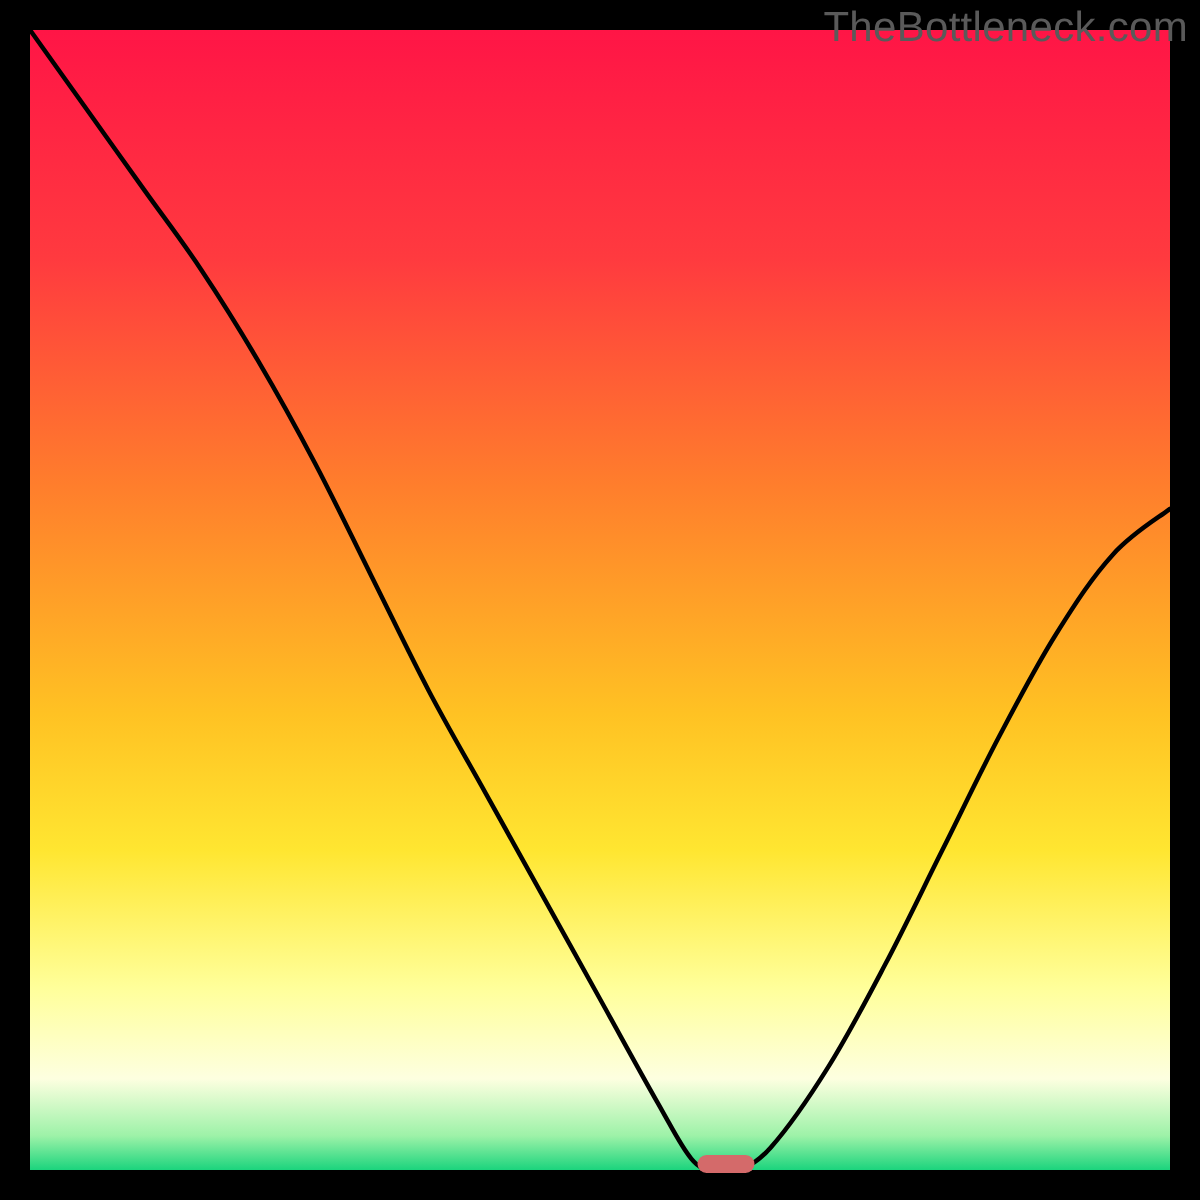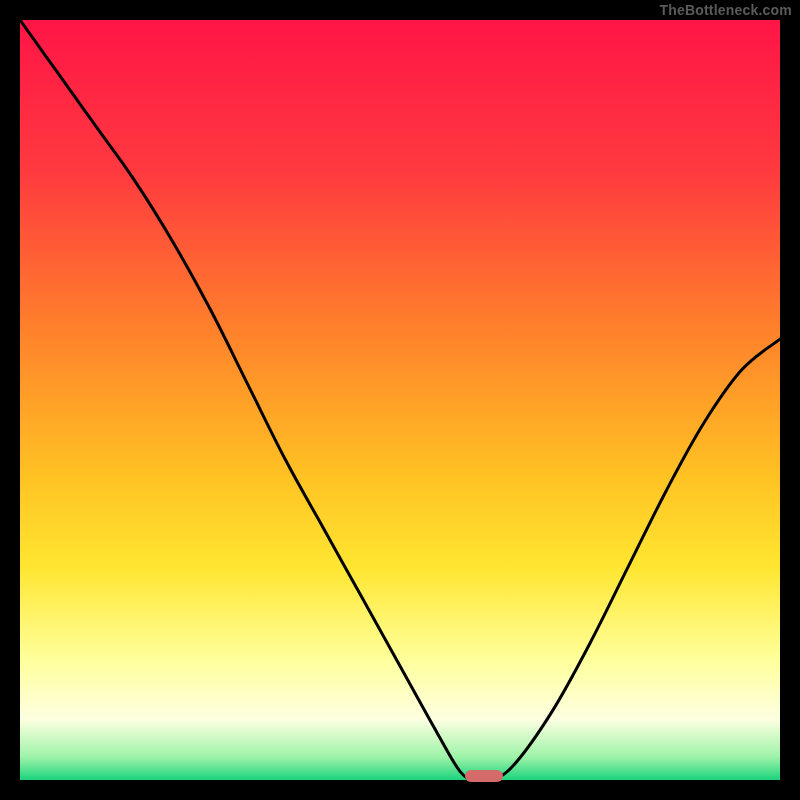--- a/index.html
+++ b/index.html
@@ -15,22 +15,22 @@
     left: 20px;
     top: 20px;
     width: 760px;
     height: 760px;
   }
   .watermark {
     position: absolute;
     top: 2px;
     right: 8px;
     font-family: Arial, Helvetica, sans-serif;
-    font-size: 14px;
-    font-weight: 700;
+    font-size: 28px;
+    font-weight: 400;
     color: #5a5a5a;
     letter-spacing: 0.2px;
     user-select: none;
   }
   .marker {
     position: absolute;
     background: #d46a6a;
     border-radius: 999px;
   }
 </style>

